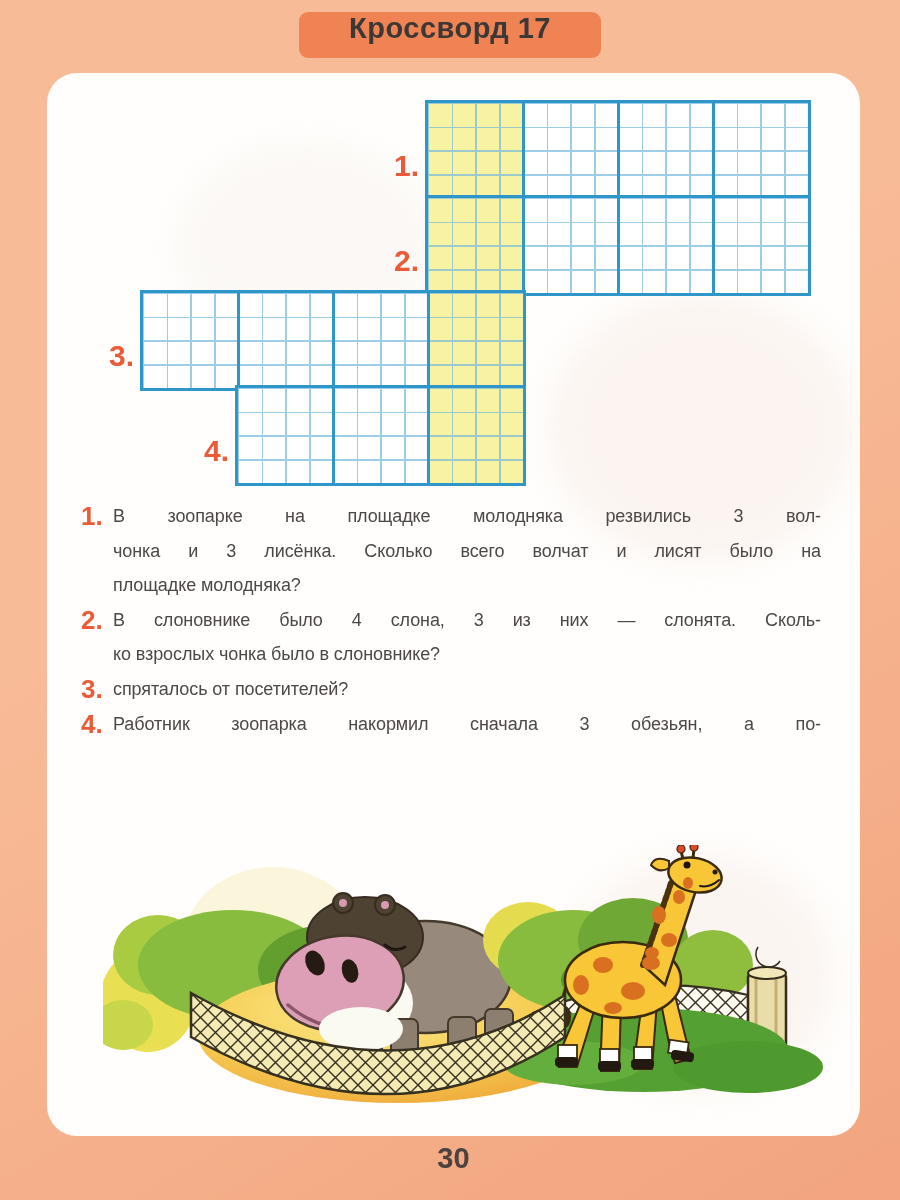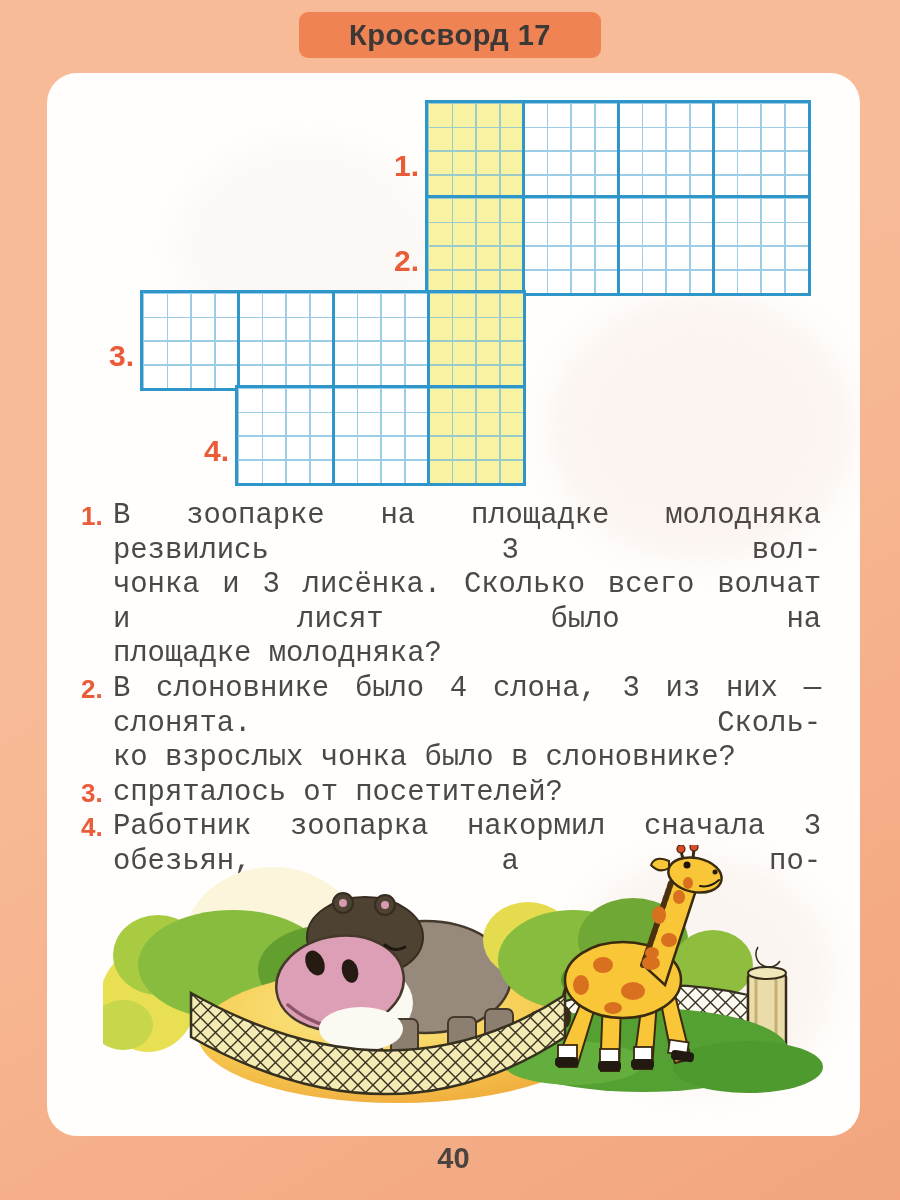--- a/index.html
+++ b/index.html
@@ -7,43 +7,43 @@
     --badge-bg:#EF8354; --title-text:#3C3836; --accent:#EA5C38;
     --body-text:#4D4846; --grid-border:#2E96C8; --grid-line:#74B9DC;
     --grid-highlight:#F7F3A2; --page-number-text:#4A4340;
   }
   html,body{margin:0;padding:0;}
   .page{position:relative;width:900px;height:1200px;overflow:hidden;
     background:linear-gradient(150deg,var(--page-bg) 0%,var(--page-bg) 40%,var(--page-bg-edge) 100%);
     font-family:"Liberation Sans",sans-serif;}
   .badge{position:absolute;top:12px;left:50%;transform:translateX(-50%);
     width:302px;height:46px;border-radius:9px;background:var(--badge-bg);
-    display:flex;align-items:center;justify-content:center;}
+    display:flex;align-items:flex-start;justify-content:center;}
   .badge span{font-weight:bold;font-size:29px;color:var(--title-text);letter-spacing:.5px;}
   .panel{position:absolute;left:47px;top:73px;width:813px;height:1063px;
     background:var(--panel-bg);border-radius:30px;overflow:hidden;}
   .ghost{position:absolute;border-radius:50%;filter:blur(16px);pointer-events:none;}
   .g1{left:500px;top:220px;width:310px;height:270px;background:#F7E9E3;opacity:.45;}
   .g2{left:520px;top:780px;width:270px;height:240px;background:#F6E8E2;opacity:.4;}
   .g3{left:130px;top:70px;width:260px;height:210px;background:#F4EEE9;opacity:.35;}
   .crossword{position:absolute;inset:0;}
   .cw-row{position:absolute;border:3px solid var(--grid-border);background:#FFFFFF;box-sizing:content-box;}
   .cw-hl{position:absolute;top:0;height:100%;}
   .cw-grid-lines{position:absolute;left:0;top:0;right:0;bottom:0;opacity:.7;background-image:
     repeating-linear-gradient(to right,var(--grid-line) 0,var(--grid-line) 1.3px,transparent 1.3px,transparent 23.75px),
     repeating-linear-gradient(to bottom,var(--grid-line) 0,var(--grid-line) 1.3px,transparent 1.3px,transparent 23.75px);}
   .cw-sep{position:absolute;top:0;height:100%;width:3px;background:var(--grid-border);}
   .cw-label{position:absolute;width:50px;text-align:right;font-weight:bold;font-size:30px;
     color:var(--accent);line-height:1;}
   .problems{position:absolute;left:34px;top:426px;width:740px;}
   .problem{position:relative;padding-left:32px;}
   .pnum{position:absolute;left:0;top:0;width:26px;text-align:left;font-weight:bold;
     font-size:26px;line-height:34.6px;color:var(--accent);}
-  .pline{font-size:29px;line-height:34.6px;color:var(--body-text);letter-spacing:-.1px;
-    text-align:justify;text-align-last:justify;font-family:Liberation Mono, monospace;}
+  .pline{font-size:18px;line-height:34.6px;color:var(--body-text);letter-spacing:-.1px;
+    text-align:justify;text-align-last:justify;}
   .pline.plast{text-align:center;text-align-last:left;}
   .illus{position:absolute;left:56px;top:772px;width:720px;height:270px;}
   .pagenum{position:absolute;top:1142px;left:47px;width:813px;text-align:center;
     font-weight:bold;font-size:29px;color:var(--page-number-text);}
 </style>
 </head>
 <body>
 
 <div class="page">
 
@@ -247,14 +247,14 @@
         </g>
       </g>
 
       <g>
         <path d="M88,148 Q290,262 462,150 L462,192 Q290,306 88,192 Z" fill="#F4EBB4" stroke="#35301F" stroke-width="2.5"></path>
         <path d="M88,148 Q290,262 462,150 L462,192 Q290,306 88,192 Z" fill="url(#mesh)"></path>
       </g>
     </svg>
   </div>
 
-  <div class="pagenum">40</div>
+  <div class="pagenum">30</div>
 </div>
 
 </body></html>

